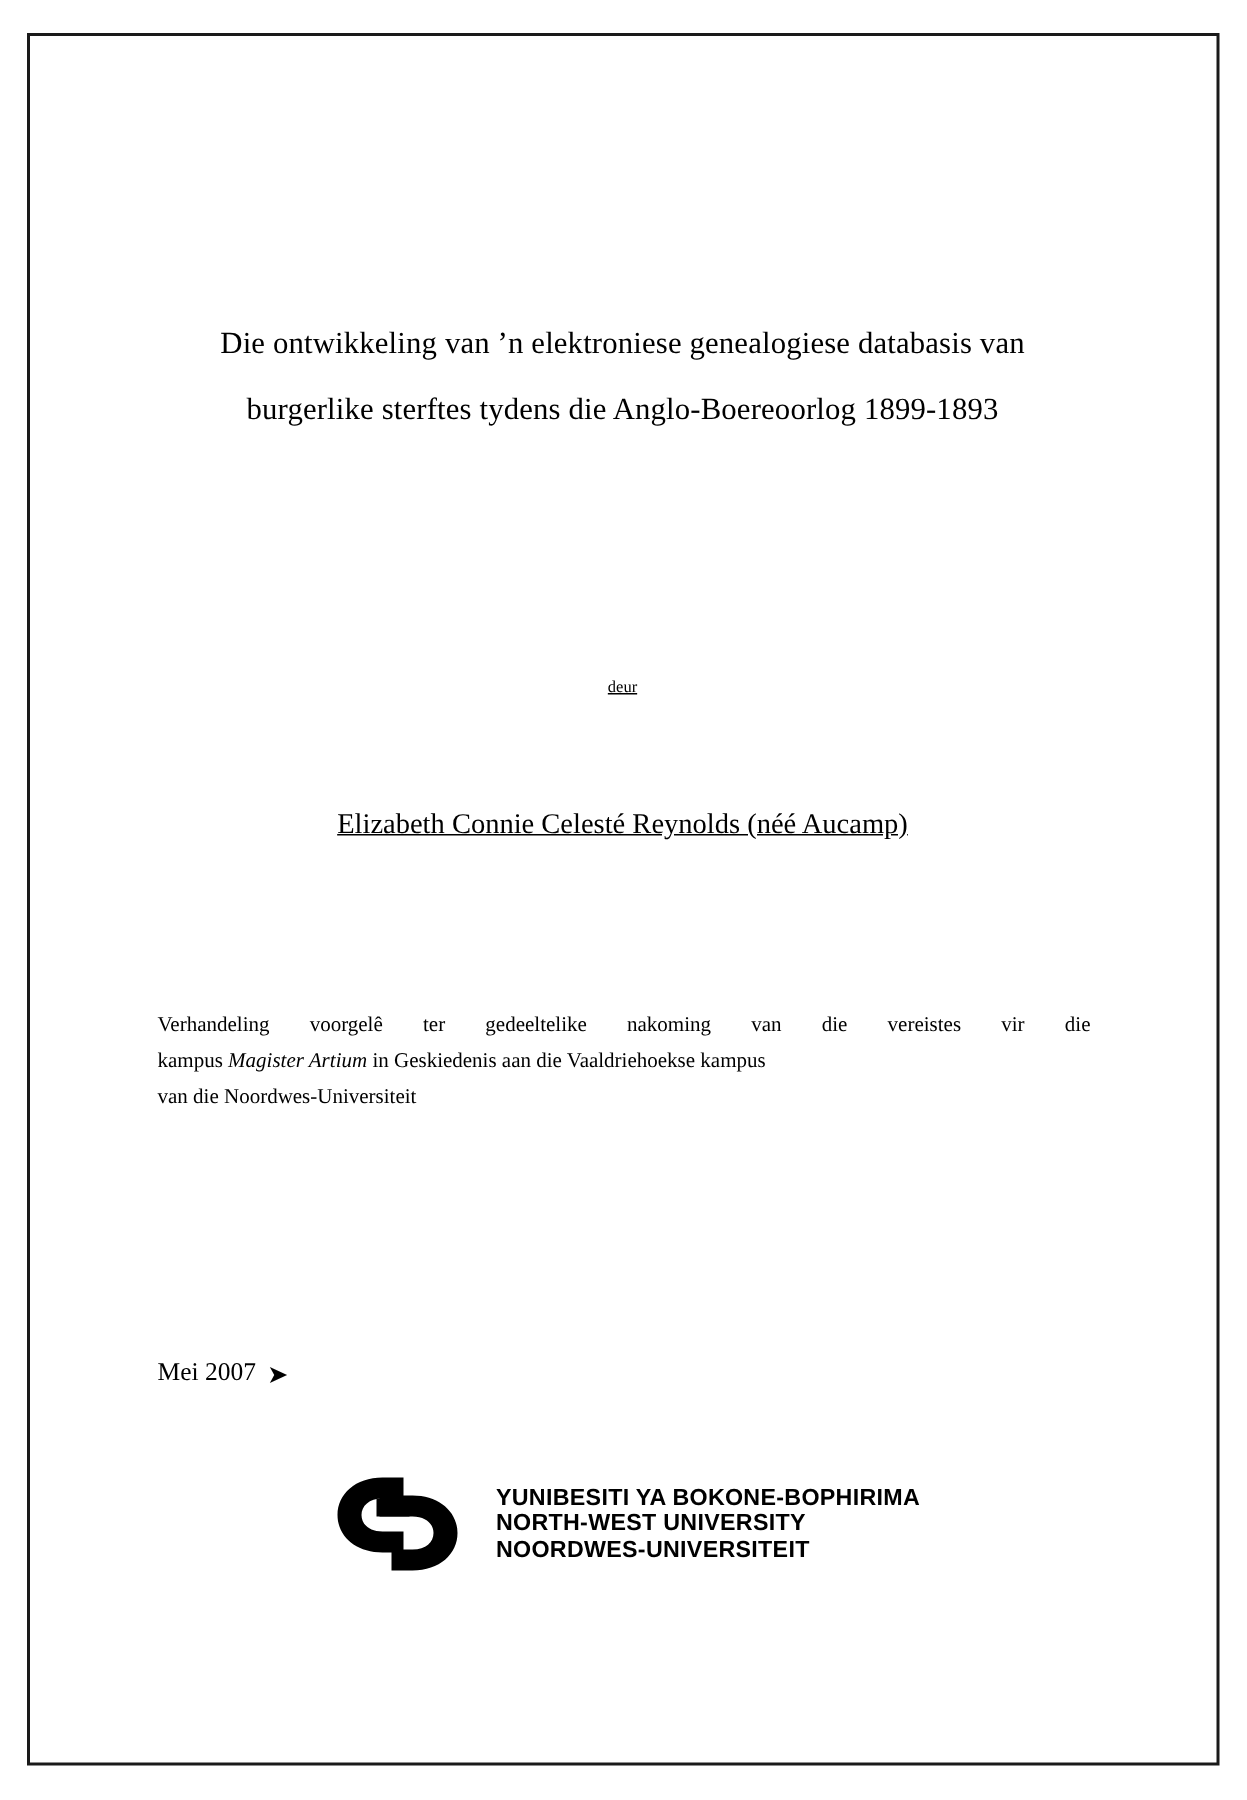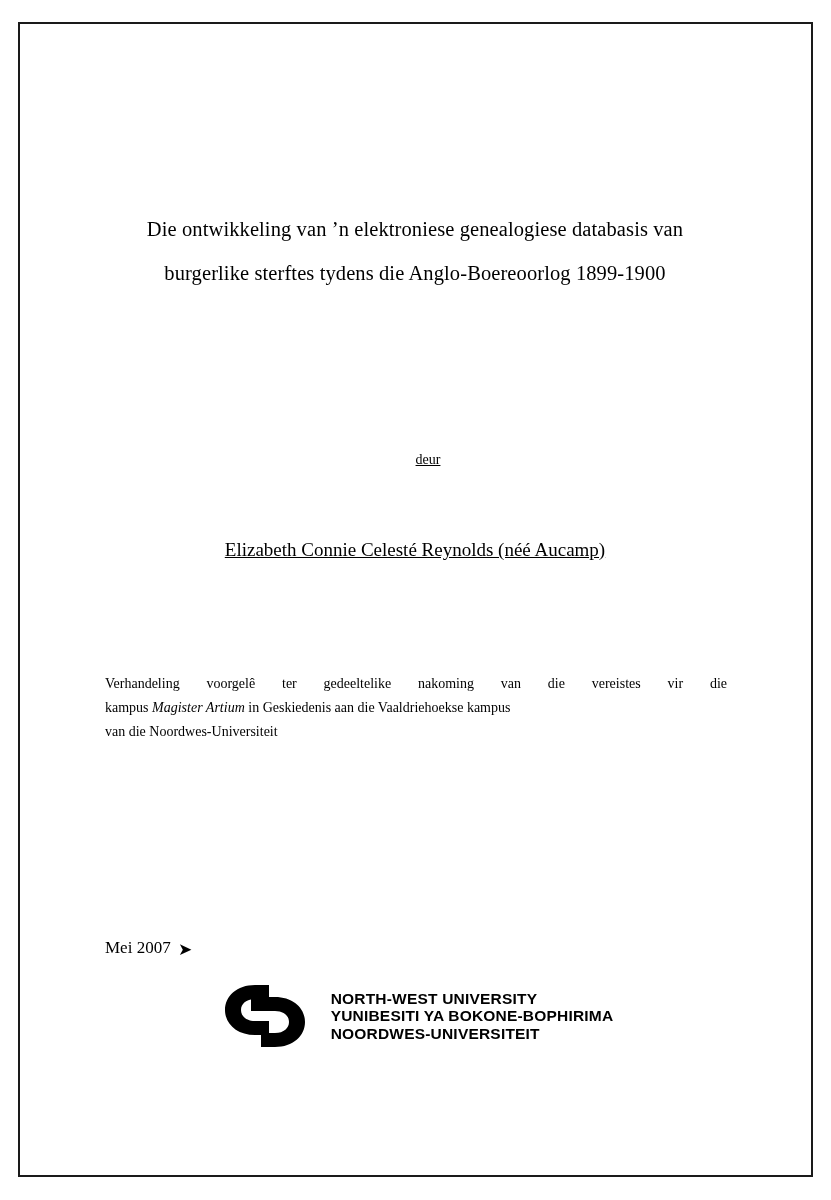--- a/index.html
+++ b/index.html
@@ -47,24 +47,24 @@
     line-height: 44px;
     letter-spacing: 0.1px;
   }
   .title-line {
     display: block;
     white-space: nowrap;
   }
   .byline-label {
     position: absolute;
     top: 430px;
-    left: 13px;
+    left: 0;
     width: 630px;
     text-align: center;
-    font-size: 14px;
+    font-size: 11px;
     text-decoration: underline;
   }
   .author {
     position: absolute;
     top: 517px;
     left: 0;
     width: 630px;
     text-align: center;
     font-size: 19px;
     text-decoration: underline;
@@ -97,21 +97,20 @@
     left: 5px;
     width: 622px;
     font-size: 17px;
     line-height: 26px;
   }
   .supervisor span {
     display: block;
   }
   .date-line {
     position: relative;
-    margin-top: 33px;
   }
   .date-line .pen {
     position: absolute;
     left: 73px;
     top: 2px;
     font-size: 17px;
   }
   
   .logo-block {
     position: absolute;
@@ -142,21 +141,21 @@
 <body>
 
 <div class="page">
 
   <div class="scan-border"></div>
 
   <div class="content">
 
     <div class="title-block">
       <span class="title-line">Die ontwikkeling van ’n elektroniese genealogiese databasis van</span>
-      <span class="title-line">burgerlike sterftes tydens die Anglo-Boereoorlog 1899-1900</span>
+      <span class="title-line">burgerlike sterftes tydens die Anglo-Boereoorlog 1899-1893</span>
     </div>
 
     <div class="byline-label">deur</div>
 
     <div class="author">Elizabeth Connie Celesté Reynolds (néé Aucamp)</div>
 
     <div class="statement">
       <span class="l1">Verhandeling voorgelê ter gedeeltelike nakoming van die vereistes vir die</span>
       <span class="l2"><span>kampus </span><i>Magister Artium</i><span> in Geskiedenis aan die Vaaldriehoekse kampus</span></span>
       <span class="l3">van die Noordwes-Universiteit</span>
@@ -171,20 +170,20 @@
 
     <div class="logo-block">
       <svg class="logo-mark" viewBox="0 0 104 78" aria-hidden="true">
         <g fill="#000000">
           <path d="M38,8 C20,8 8,19 8,33 C8,47 20,58 38,58 L52,58 L52,44 L38,44 C29,44 24,39 24,33 C24,27 29,22 38,22 L52,22 L52,8 Z"></path>
           <path d="M36,20 L58,20 C76,20 88,31 88,45 C88,59 76,70 58,70 L44,70 L44,56 L58,56 C67,56 72,51 72,45 C72,39 67,34 58,34 L36,34 Z"></path>
           <rect x="34" y="22" width="22" height="12"></rect>
         </g>
       </svg>
       <div class="logo-text">
+        <span>YUNIBESITI YA BOKONE-BOPHIRIMA</span>
         <span>NORTH-WEST UNIVERSITY</span>
-        <span>YUNIBESITI YA BOKONE-BOPHIRIMA</span>
         <span>NOORDWES-UNIVERSITEIT</span>
       </div>
     </div>
 
   </div>
 </div>
 
 </body></html>

